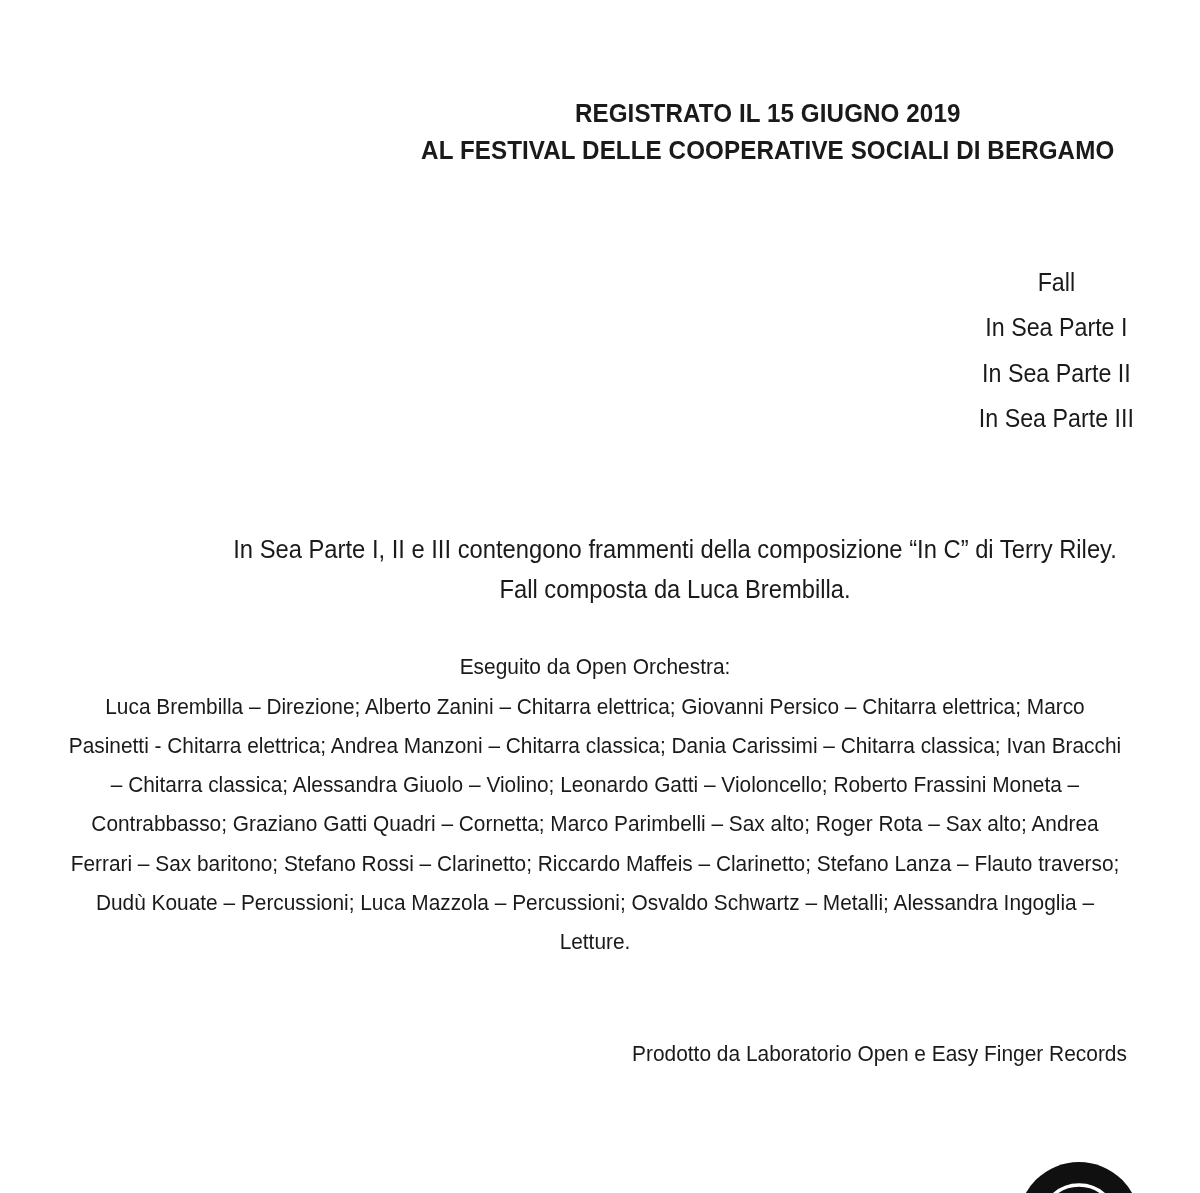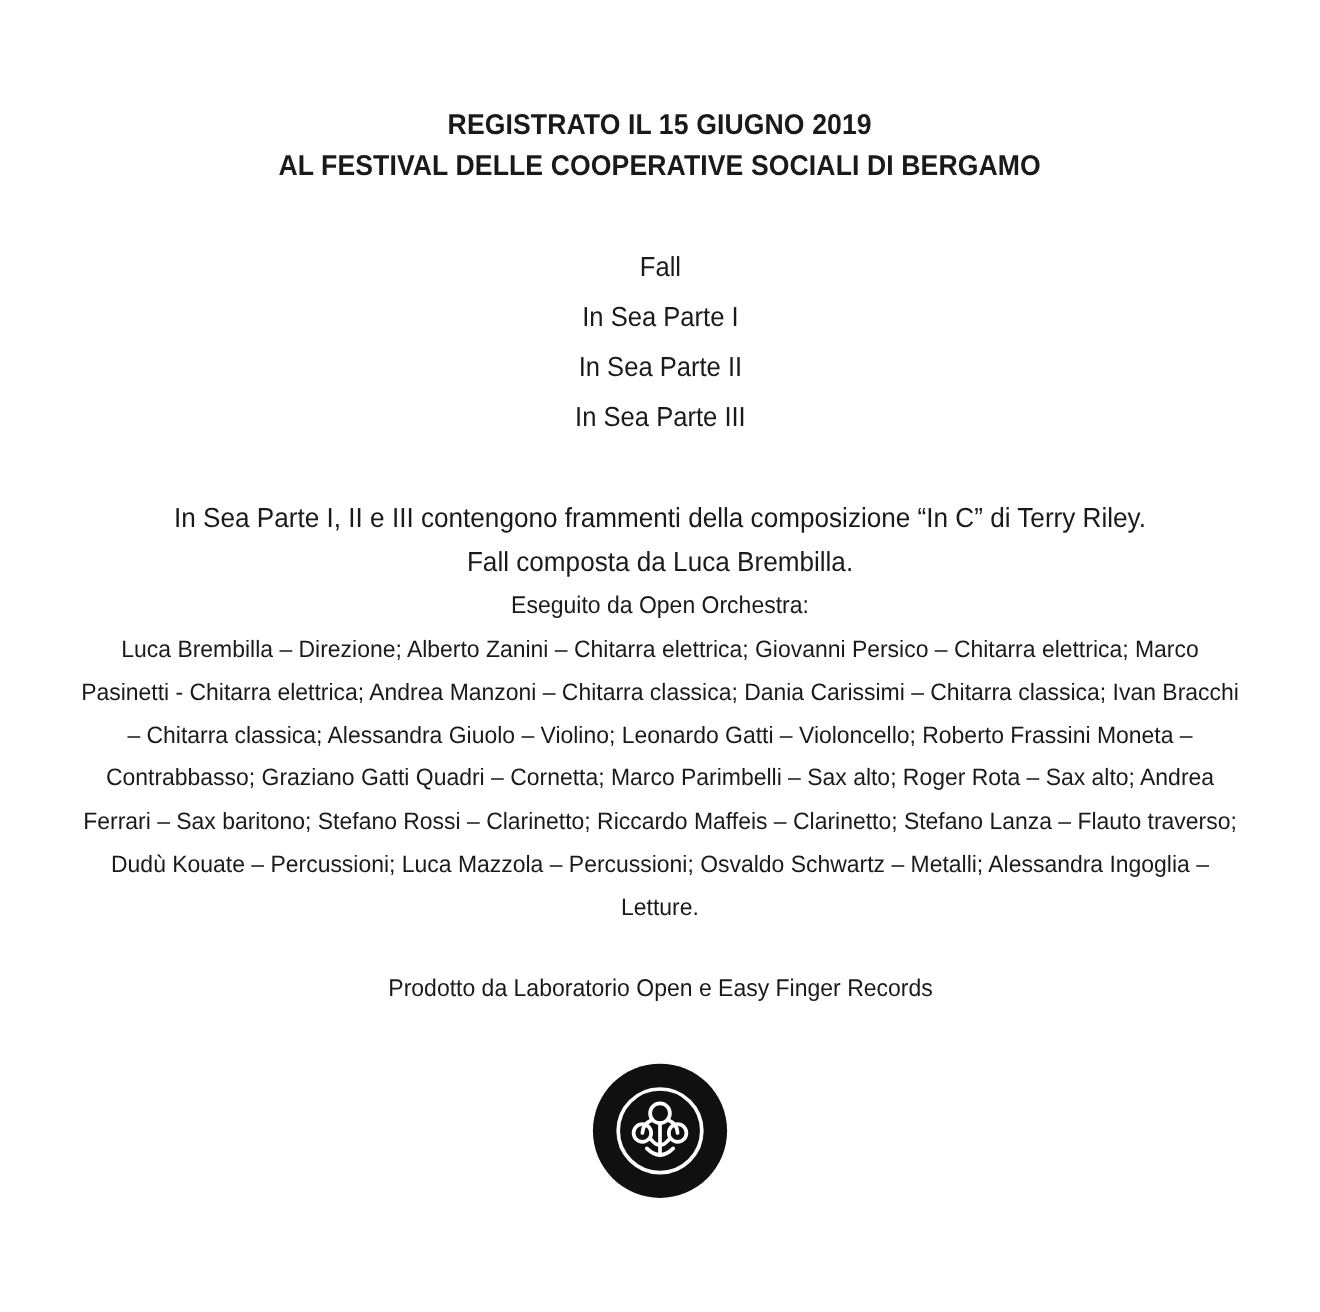--- a/index.html
+++ b/index.html
@@ -14,21 +14,22 @@
     color: #1a1a1a;
     overflow: hidden;
   }
   .page {
     width: 1200px;
     height: 916px;
     box-sizing: border-box;
     padding: 95px 60px 0 60px;
     display: flex;
     flex-direction: column;
-    align-items: center;
+    align-items: flex-end;
+    gap: 39px;
   }
 
   
   .rec-header {
     text-align: center;
     font-weight: bold;
     font-size: 26px;
     line-height: 1.42;
     letter-spacing: 0.1px;
     transform: scaleX(0.93);

